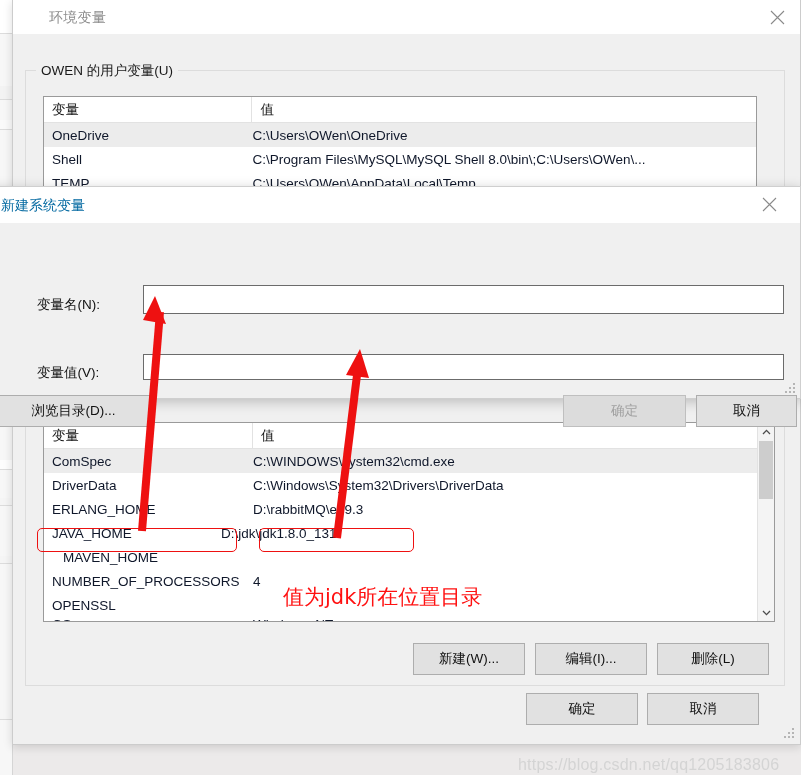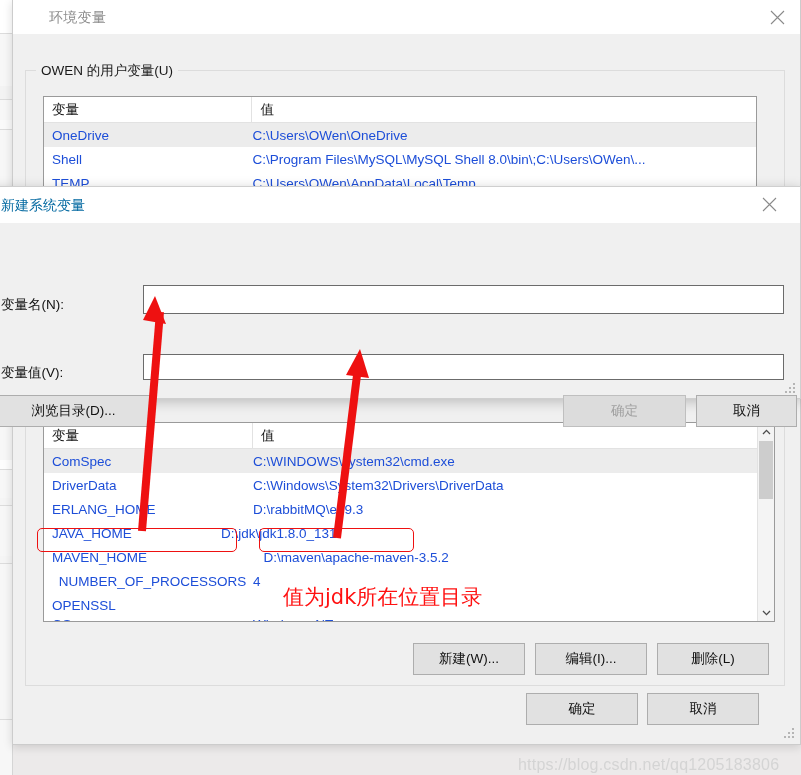--- a/index.html
+++ b/index.html
@@ -98,21 +98,21 @@
     padding: 4px 0 0 8px;
     border-right: 1px solid #e2e2e2;
     overflow: hidden; white-space: nowrap;
   }
   .vtable .rows { position: relative; }
   .vtable .row {
     display: flex;
     height: 24px;
     align-items: center;
     font-size: 13.5px;
-    color: #1d4ed8;
+    color: #0f172a;
     white-space: nowrap;
   }
   .vtable .row.sel { background: #ececec; }
   .vtable .row .c-name { padding-left: 8px; overflow: hidden; }
   .vtable .row .c-val  { overflow: hidden; }
 
   
   .sbar {
     position: absolute;
     top: 0; right: 0; width: 17px; bottom: 0;
@@ -159,20 +159,21 @@
   }
   .win-new .titlebar .title {
     position: absolute; left: 13px; top: 10px;
     font-size: 14px; color: #0369a1;
   }
   .win-new .body { position: relative; height: 176px; }
   .field-label {
     position: absolute;
     font-size: 13.5px; color: #111;
     white-space: nowrap;
+    padding-left: 36px;
   }
   .textinput {
     position: absolute;
     background: #ffffff;
     border: 1px solid #6b6b6b;
   }
   .resize-grip {
     position: absolute; right: 3px; bottom: 3px;
     width: 12px; height: 12px;
   }
@@ -281,25 +282,24 @@
         </div>
         <div class="row">
           <div class="c-name" style="width:209px;">ERLANG_HOME</div>
           <div class="c-val" style="width:506px;">D:\rabbitMQ\erl9.3</div>
         </div>
         <div class="row">
           <div class="c-name" style="width:177px;">JAVA_HOME</div>
           <div class="c-val" style="width:506px;">D:\jdk\jdk1.8.0_131</div>
         </div>
         <div class="row">
-          <div class="c-name" style="width:224px;">MAVEN_HOME</div>
-          <div class="c-val" style="width:506px;">D:\maven\apache-maven-3.5.2</div>
-        </div>
-        <div class="row">
-          <div class="c-name" style="width:209px;text-align:center;">NUMBER_OF_PROCESSORS</div>
+          <div class="c-name" style="width:224px;margin-left:11px;">MAVEN_HOME</div>
+        </div>
+        <div class="row">
+          <div class="c-name" style="width:209px;">NUMBER_OF_PROCESSORS</div>
           <div class="c-val" style="width:506px;">4</div>
         </div>
         <div class="row">
           <div class="c-name" style="width:209px;">OPENSSL</div>
         </div>
         <div class="row" style="height:14px;overflow:hidden;">
           <div class="c-name" style="width:209px;">OS</div>
           <div class="c-val" style="width:506px;">Windows_NT</div>
         </div>
       </div>

